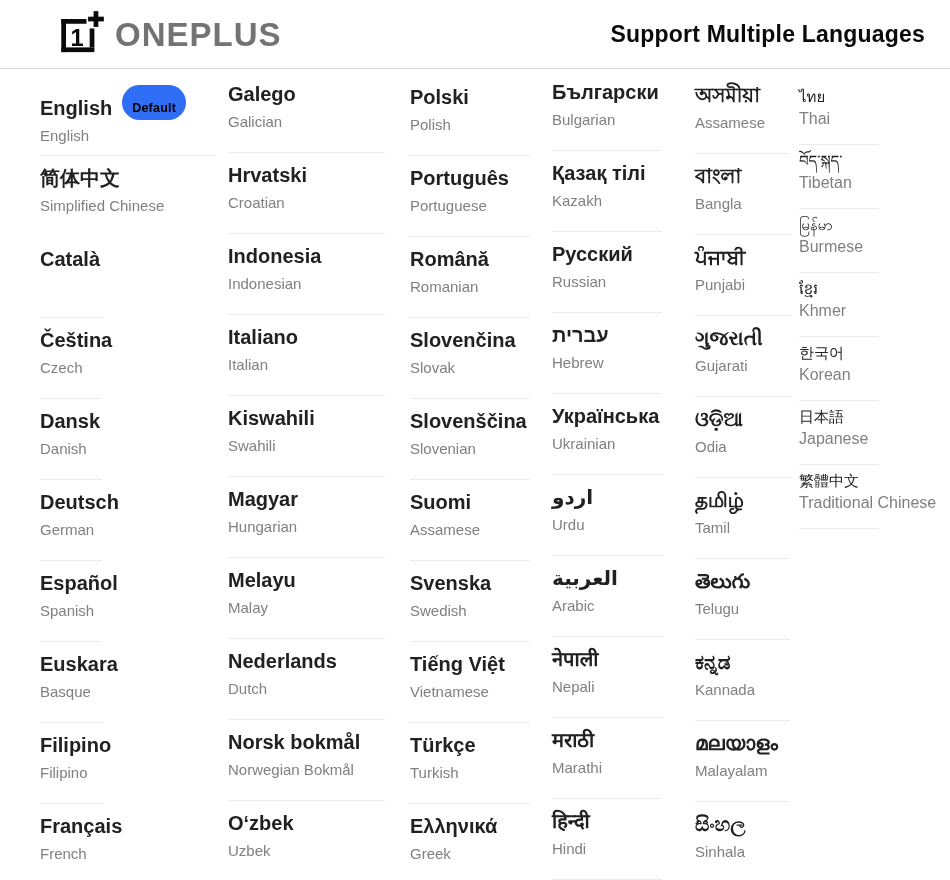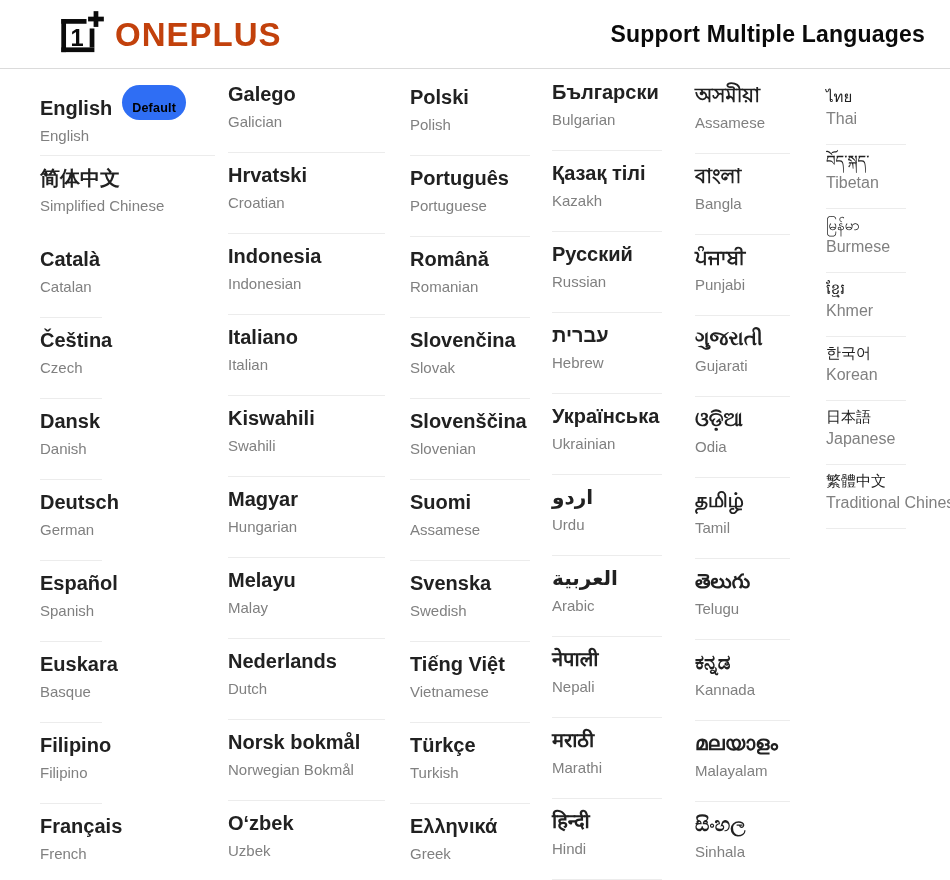--- a/index.html
+++ b/index.html
@@ -10,36 +10,36 @@
   }
   
   .header{
     height:69px;display:flex;align-items:center;
     padding:0 25px 0 55px;box-sizing:border-box;
     border-bottom:1px solid #dbdbdb;background:#fff;
   }
   .logo{display:flex;align-items:center;cursor:pointer;}
   .logo svg{display:block;}
   .logo-text{
-    font-size:33px;font-weight:700;color:#c2410c;
+    font-size:33px;font-weight:700;color:#737373;
     letter-spacing:1px;margin-left:8px;line-height:1;
   }
   .page-title{
     margin-left:auto;font-size:23px;font-weight:700;color:#0a0a0a;
     letter-spacing:0.2px;line-height:1;
   }
   
   .content{position:relative;height:811px;}
   .col{position:absolute;top:0;box-sizing:border-box;}
   .col-1{left:40px;width:175px;padding-top:16px;}
   .col-2{left:228px;width:157px;padding-top:13px;}
   .col-3{left:410px;width:120px;padding-top:16px;}
   .col-4{left:552px;width:110px;padding-top:11px;}
   .col-5{left:695px;width:95px;padding-top:14px;}
-  .col-6{left:826px;width:115px;padding-top:18px;}
+  .col-6{left:799px;width:115px;padding-top:18px;}
   .entry{height:81px;position:relative;}
   .col-6 .entry{height:64px;}
   .entry::after{
     content:"";position:absolute;left:0;bottom:10px;height:1px;
     background:#ececec;width:100%;
   }
   .col-6 .entry::after{bottom:6px;width:80px;}
   .col-1 .entry:not(:first-child)::after{width:62px;}
   .col-1 .entry:nth-child(2)::after{display:none;}
   .native{
@@ -83,21 +83,20 @@
       <div class="entry">
         <div class="native"><span>English</span><span class="badge">Default</span></div>
         <div class="sub">English</div>
       </div>
       <div class="entry">
         <div class="native"><span>简体中文</span></div>
         <div class="sub">Simplified Chinese</div>
       </div>
       <div class="entry">
         <div class="native"><span>Català</span></div>
-        <div class="sub">Catalan</div>
       </div>
       <div class="entry">
         <div class="native"><span>Čeština</span></div>
         <div class="sub">Czech</div>
       </div>
       <div class="entry">
         <div class="native"><span>Dansk</span></div>
         <div class="sub">Danish</div>
       </div>
       <div class="entry">

